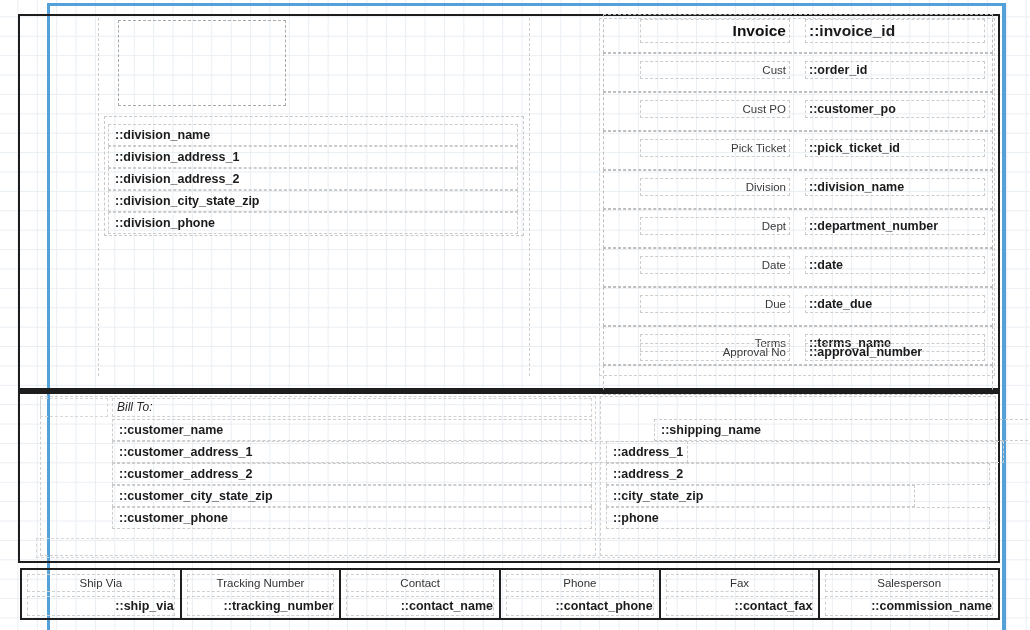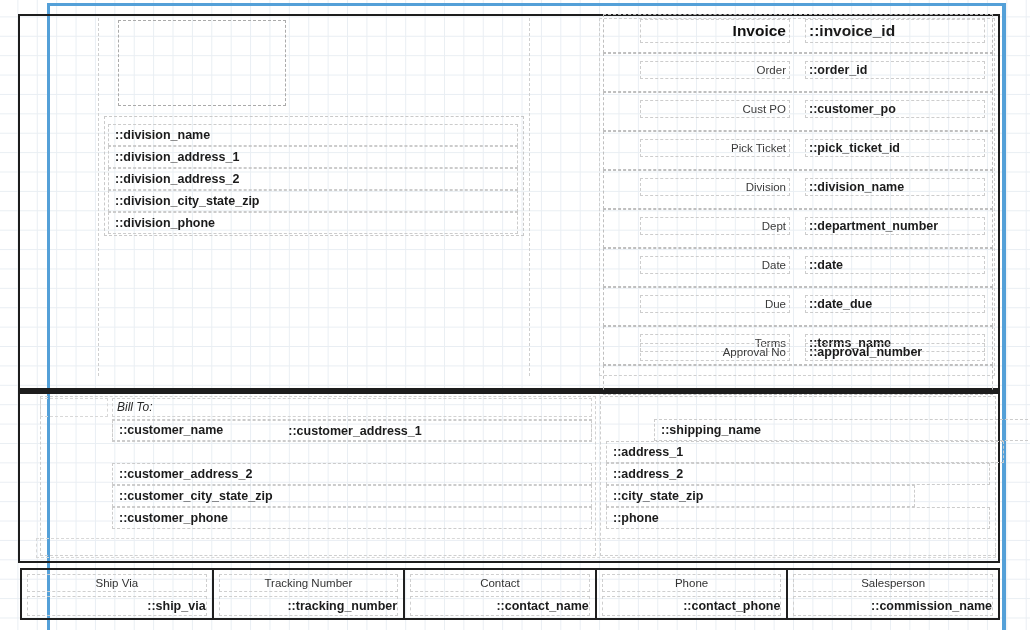--- a/index.html
+++ b/index.html
@@ -308,21 +308,21 @@
   <div id="right-col"></div>
 
   <div class="hdr-row" id="row-title" style="top:14px;text-decoration:underline;">
     <div class="rowframe"></div>
     <div class="lbl">Invoice</div>
     <div class="val">::invoice_id</div>
   </div>
 
   <div class="hdr-row" style="top:53px;">
     <div class="rowframe"></div>
-    <div class="lbl">Order</div>
+    <div class="lbl">Cust</div>
     <div class="val">::order_id</div>
   </div>
 
   <div class="hdr-row" style="top:92px;">
     <div class="rowframe"></div>
     <div class="lbl">Cust PO</div>
     <div class="val">::customer_po</div>
   </div>
 
   <div class="hdr-row" style="top:131px;">
@@ -366,21 +366,21 @@
     <div class="lbl" style="top:-22px;">Approval No</div>
     <div class="val" style="top:-22px;">::approval_number</div>
   </div>
 
   <div id="address-band"></div>
   <div id="billto-outline"></div>
   <div id="shipto-outline"></div>
 
   <div class="addr-caption" style="left:112px; top:398px; width:480px;">Bill To:</div>
   <div class="addr-line" style="left:112px; top:419px; width:480px;">::customer_name</div>
-  <div class="addr-line" style="left:112px; top:420px; width:480px;text-align:center;">::customer_address_1</div>
+  <div class="addr-line" style="left:112px; top:441px; width:576px;">::customer_address_1</div>
   <div class="addr-line" style="left:112px; top:463px; width:480px;">::customer_address_2</div>
   <div class="addr-line" style="left:112px; top:485px; width:480px;">::customer_city_state_zip</div>
   <div class="addr-line" style="left:112px; top:507px; width:480px;">::customer_phone</div>
 
   <div class="addr-line" style="left:606px; top:419px; width:384px;margin-left:48px;">::shipping_name</div>
   <div class="addr-line" style="left:606px; top:441px; width:398px;">::address_1</div>
   <div class="addr-line" style="left:606px; top:463px; width:384px;">::address_2</div>
   <div class="addr-line" style="left:606px; top:485px; width:309px;">::city_state_zip</div>
   <div class="addr-line" style="left:606px; top:507px; width:384px;">::phone</div>
 
@@ -402,20 +402,24 @@
     <div class="bt-cell">
       <div class="bt-head">Contact</div>
       <div class="bt-val">::contact_name</div>
     </div>
 
     <div class="bt-cell">
       <div class="bt-head">Phone</div>
       <div class="bt-val">::contact_phone</div>
     </div>
 
+    <div class="bt-cell">
+      <div class="bt-head">Fax</div>
+      <div class="bt-val">::contact_fax</div>
+    </div>
 
     <div class="bt-cell" style="margin-right:0;padding-left:20px;">
       <div class="bt-head">Salesperson</div>
       <div class="bt-val">::commission_name</div>
     </div>
 
   </div>
 
 </div>
 

